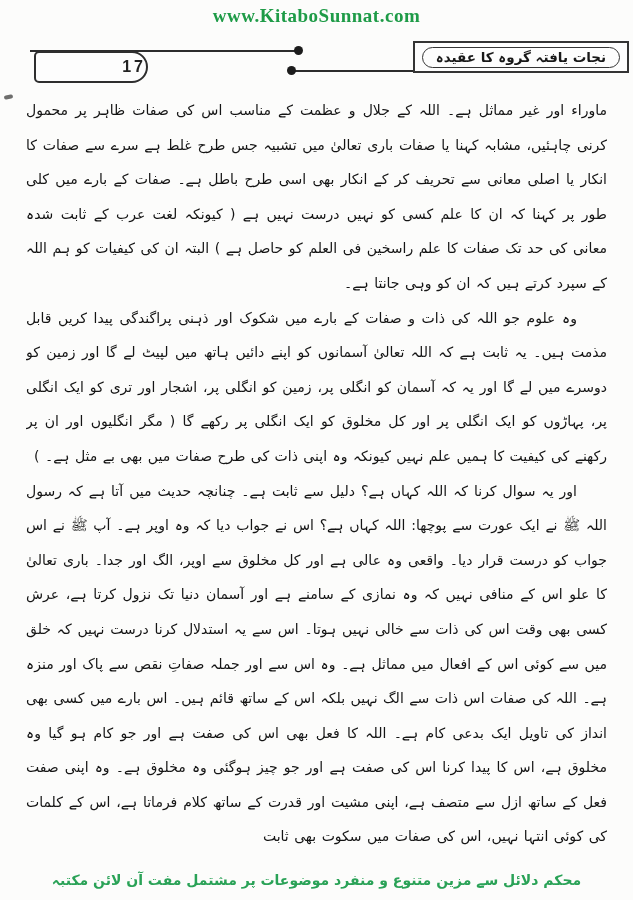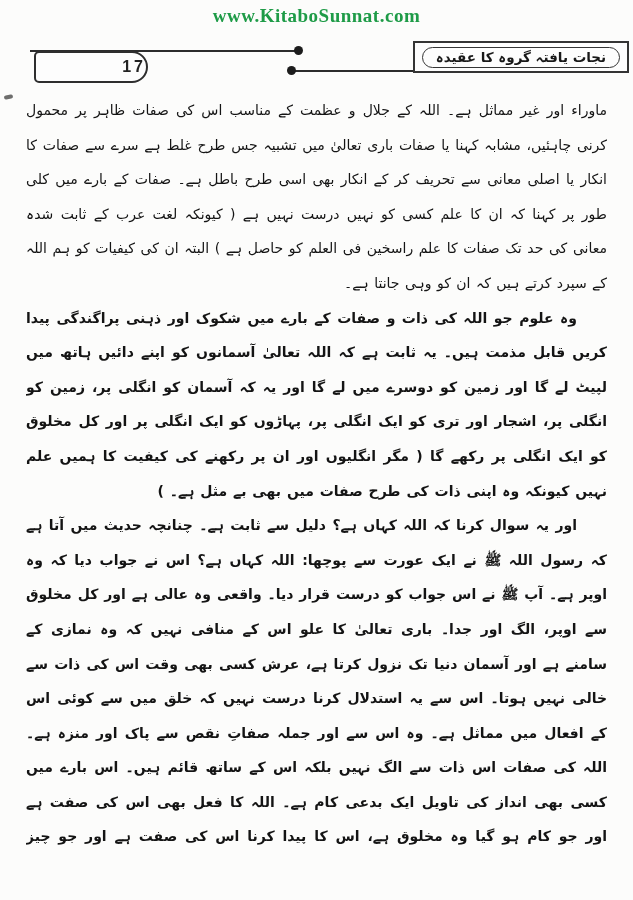--- a/index.html
+++ b/index.html
@@ -81,21 +81,21 @@
     height: 762px;
     overflow: hidden;
     direction: rtl;
     text-align: justify;
     font-size: 14px;
     line-height: 34.6px;
     color: #141414;
     word-spacing: 1px;
   }
   .body-text p { margin: 0; }
-  .body-text p.indent { text-indent: 30px; font-weight: bold; }
+  .body-text p.indent { text-indent: 30px; }
 
   
   .footer-tagline {
     position: absolute;
     bottom: 12px; left: 0; width: 100%;
     text-align: center;
     direction: rtl;
     font-weight: 700;
     font-size: 14px;
     color: #2aa257;
@@ -138,14 +138,15 @@
   </div>
 
   <div class="scan-artifact"></div>
 
   <div class="body-text">
     <p>ماوراء اور غیر مماثل ہے۔ اللہ کے جلال و عظمت کے مناسب اس کی صفات ظاہر پر محمول کرنی چاہئیں، مشابہ کہنا یا صفات باری تعالیٰ میں تشبیہ جس طرح غلط ہے سرے سے صفات کا انکار یا اصلی معانی سے تحریف کر کے انکار بھی اسی طرح باطل ہے۔ صفات کے بارے میں کلی طور پر کہنا کہ ان کا علم کسی کو نہیں درست نہیں ہے ( کیونکہ لغت عرب کے ثابت شدہ معانی کی حد تک صفات کا علم راسخین فی العلم کو حاصل ہے ) البتہ ان کی کیفیات کو ہم اللہ کے سپرد کرتے ہیں کہ ان کو وہی جانتا ہے۔</p>
     <p class="indent">وہ علوم جو اللہ کی ذات و صفات کے بارے میں شکوک اور ذہنی پراگندگی پیدا کریں قابل مذمت ہیں۔ یہ ثابت ہے کہ اللہ تعالیٰ آسمانوں کو اپنے دائیں ہاتھ میں لپیٹ لے گا اور زمین کو دوسرے میں لے گا اور یہ کہ آسمان کو انگلی پر، زمین کو انگلی پر، اشجار اور تری کو ایک انگلی پر، پہاڑوں کو ایک انگلی پر اور کل مخلوق کو ایک انگلی پر رکھے گا ( مگر انگلیوں اور ان پر رکھنے کی کیفیت کا ہمیں علم نہیں کیونکہ وہ اپنی ذات کی طرح صفات میں بھی بے مثل ہے۔ )</p>
     <p class="indent">اور یہ سوال کرنا کہ اللہ کہاں ہے؟ دلیل سے ثابت ہے۔ چنانچہ حدیث میں آتا ہے کہ رسول اللہ ﷺ نے ایک عورت سے پوچھا: اللہ کہاں ہے؟ اس نے جواب دیا کہ وہ اوپر ہے۔ آپ ﷺ نے اس جواب کو درست قرار دیا۔ واقعی وہ عالی ہے اور کل مخلوق سے اوپر، الگ اور جدا۔ باری تعالیٰ کا علو اس کے منافی نہیں کہ وہ نمازی کے سامنے ہے اور آسمان دنیا تک نزول کرتا ہے، عرش کسی بھی وقت اس کی ذات سے خالی نہیں ہوتا۔ اس سے یہ استدلال کرنا درست نہیں کہ خلق میں سے کوئی اس کے افعال میں مماثل ہے۔ وہ اس سے اور جملہ صفاتِ نقص سے پاک اور منزہ ہے۔ اللہ کی صفات اس ذات سے الگ نہیں بلکہ اس کے ساتھ قائم ہیں۔ اس بارے میں کسی بھی انداز کی تاویل ایک بدعی کام ہے۔ اللہ کا فعل بھی اس کی صفت ہے اور جو کام ہو گیا وہ مخلوق ہے، اس کا پیدا کرنا اس کی صفت ہے اور جو چیز ہوگئی وہ مخلوق ہے۔ وہ اپنی صفت فعل کے ساتھ ازل سے متصف ہے، اپنی مشیت اور قدرت کے ساتھ کلام فرماتا ہے، اس کے کلمات کی کوئی انتہا نہیں، اس کی صفات میں سکوت بھی ثابت</p>
   </div>
 
+  <div class="footer-tagline">محکم دلائل سے مزین متنوع و منفرد موضوعات پر مشتمل مفت آن لائن مکتبہ</div>
 
 </div>
 
 </body></html>

